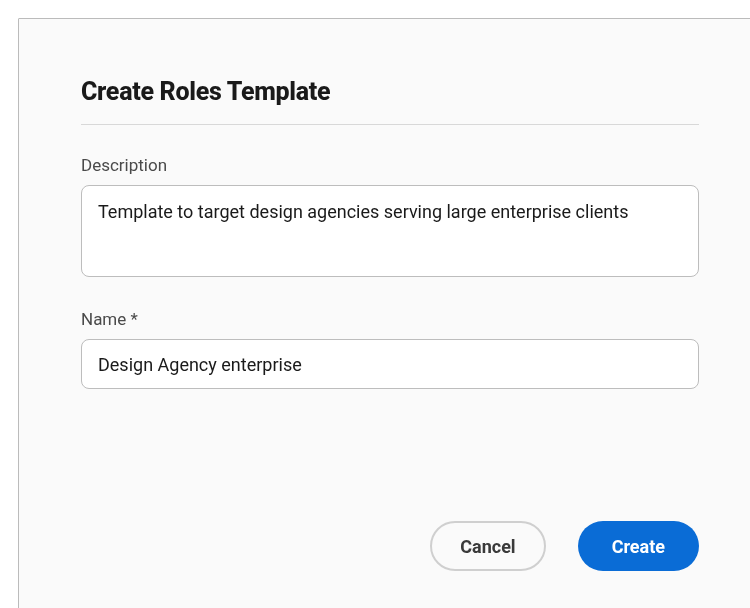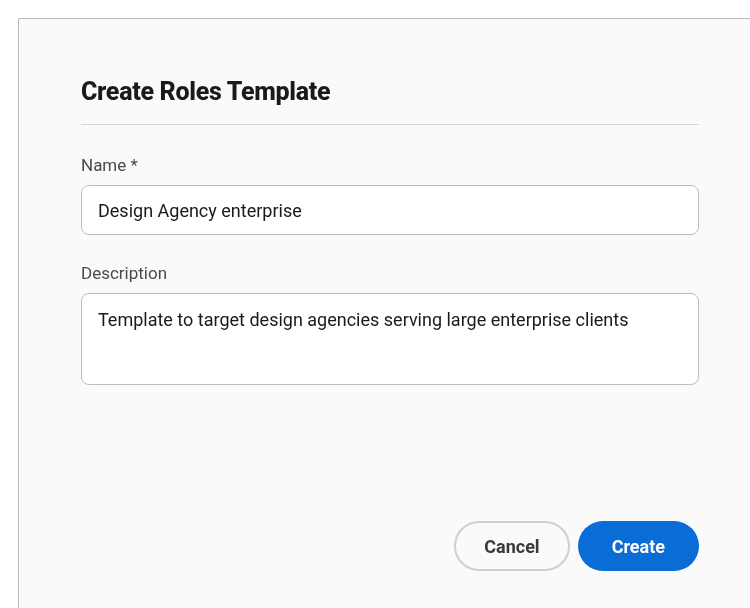--- a/index.html
+++ b/index.html
@@ -67,21 +67,21 @@
       color: #1a1a1a;
       background: #ffffff;
       font-family: inherit;
       line-height: 1.55;
       resize: none;
     }
     .button-row {
       margin-top: auto;
       display: flex;
       justify-content: flex-end;
-      gap: 8px;
+      gap: 32px;
       padding-top: 20px;
     }
     .btn {
       height: 50px;
       padding: 0 28px;
       border-radius: 25px;
       font-size: 18px;
       font-weight: 700;
       cursor: pointer;
       font-family: inherit;
@@ -102,26 +102,26 @@
     }
   </style>
 </head>
 <body>
 
 <div class="dialog">
   <h1 class="dialog-title">Create Roles Template</h1>
   <div class="divider"></div>
 
   <div class="field-group">
-    <label class="field-label">Name *</label>
-    <input type="text" class="text-input" value="Design Agency enterprise" style="">
+    <label class="field-label">Description</label>
+    <textarea class="textarea-input" style="">Template to target design agencies serving large enterprise clients</textarea>
   </div>
 
   <div class="field-group">
-    <label class="field-label">Description</label>
-    <textarea class="textarea-input" style="">Template to target design agencies serving large enterprise clients</textarea>
+    <label class="field-label">Name *</label>
+    <input type="text" class="text-input" value="Design Agency enterprise" style="">
   </div>
 
   <div class="button-row">
     <button class="btn btn-secondary">Cancel</button>
     <button class="btn btn-primary">Create</button>
   </div>
 </div>
 
 </body></html>

